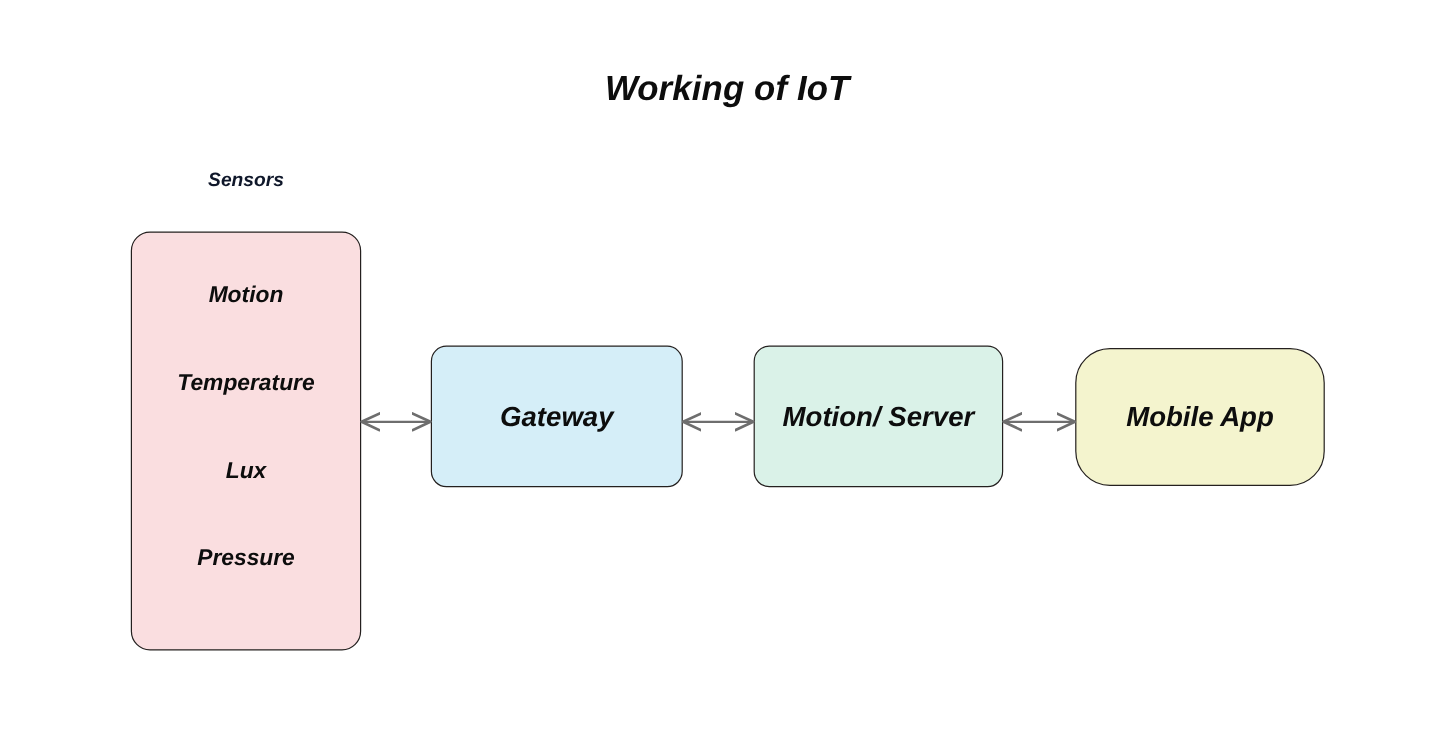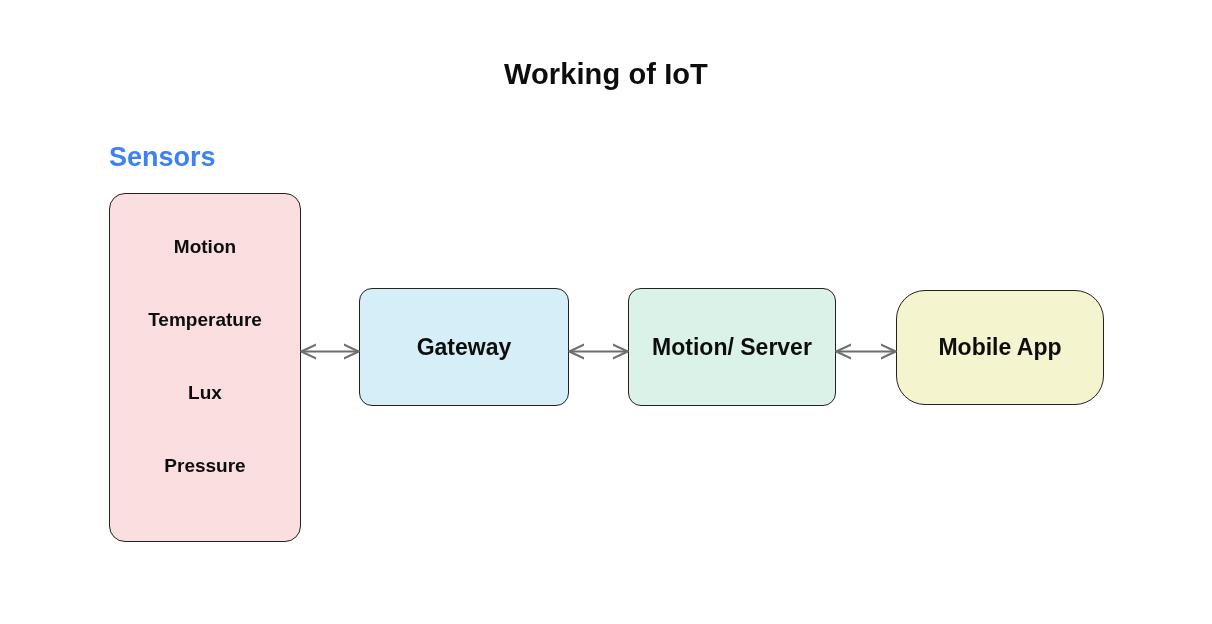--- a/index.html
+++ b/index.html
@@ -13,20 +13,21 @@
     position: relative;
     overflow: hidden;
     font-family: "Liberation Sans", "DejaVu Sans", sans-serif;
     color: #111111;
   }
   #canvas {
     position: absolute;
     left: 0; top: 0;
     width: 1212px;
     height: 464px;
+    font-style: italic;
   }
 
   
   .diagram-title {
     position: absolute;
     left: 0;
     top: 58px;
     width: 1212px;
     text-align: center;
     font-size: 29px;
@@ -34,24 +35,24 @@
     letter-spacing: 0.1px;
     color: #0d0d0d;
   }
 
   
   .group-label {
     position: absolute;
     left: 109px;
     top: 142px;
     width: 192px;
-    text-align: left;
-    font-size: 27px;
+    text-align: center;
+    font-size: 16px;
     font-weight: bold;
-    color: #3b82f6;
+    color: #0f172a;
   }
 
   
   .node {
     position: absolute;
     box-sizing: border-box;
     border: 1.3px solid #24201f;
     border-radius: 13px;
     display: flex;
     align-items: center;

